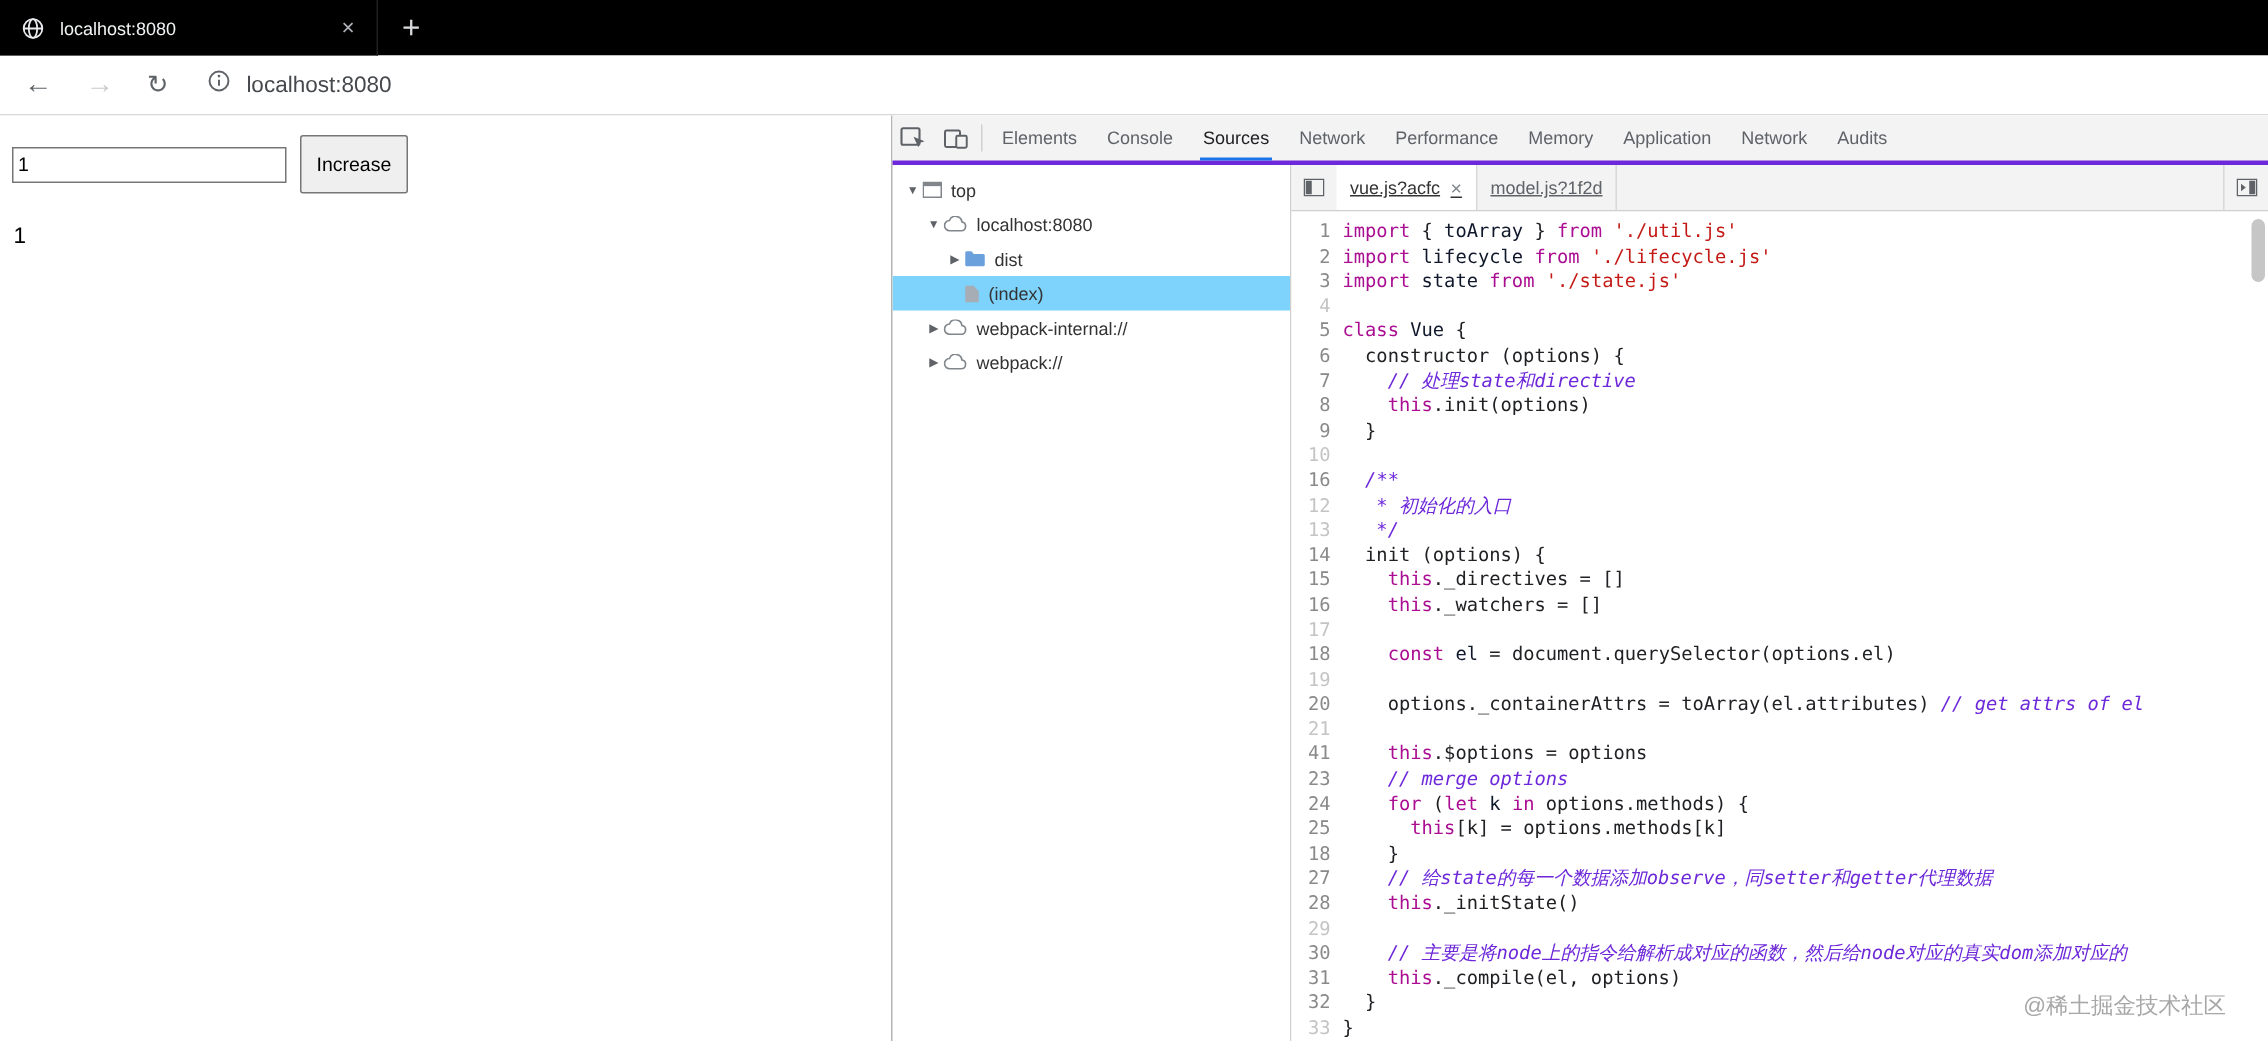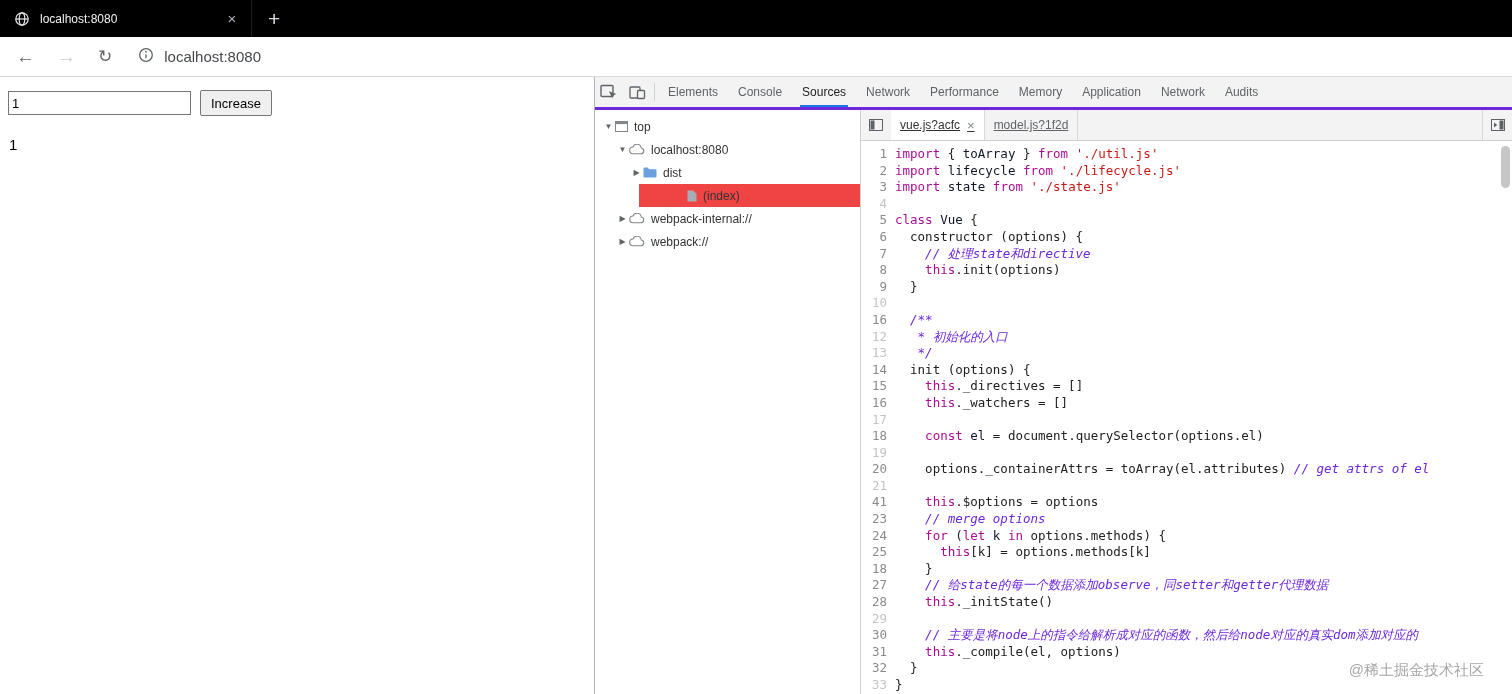--- a/index.html
+++ b/index.html
@@ -20,21 +20,21 @@
   .back { margin-left:16px; }
   .fwd { margin-left:22px; color:#c8cbce; }
   .reload { margin-left:22px; font-size:17px; }
   .addr { display:flex; align-items:center; margin-left:26px; }
   .addr .host { margin-left:10px; font-size:15px; color:#45484c; }
   
   .content { height:617px; display:flex; position:relative; background:#fff; }
   .page { width:594px; padding:13px 8px; }
   .page .row { display:flex; align-items:center; }
   .page input { width:183px; height:24px; border:1px solid #767676; font-size:13px; padding:1px 3px; font-family:"Liberation Sans",sans-serif; }
-  .page button { margin-left:9px; height:26px; padding:1px 10px; font-size:13px; color:#000; background:#efefef; border:1px solid #767676; border-radius:2px; font-family:"Liberation Sans",sans-serif; }
+  .page button { margin-left:9px; height:39px; padding:1px 10px; font-size:13px; color:#000; background:#efefef; border:1px solid #767676; border-radius:2px; font-family:"Liberation Sans",sans-serif; }
   .page .counter { margin-top:20px; font-size:15px; color:#000; padding-left:1px; }
   
   .devtools { flex:1; border-left:1px solid #b4b4b4; display:flex; flex-direction:column; background:#fff; min-width:0; }
   .dt-toolbar { height:33px; background:#f3f3f3; border-bottom:3px solid #6d28d9; display:flex; align-items:center; flex-shrink:0; }
   .tbtn { width:28px; height:26px; display:flex; align-items:center; justify-content:center; }
   .tsep { width:1px; height:18px; background:#d0d0d0; margin:0 3px; }
   .dt-tabs { display:flex; height:100%; }
   .dt-tab { padding:0 10px; font-size:12px; color:#5f6368; display:flex; align-items:center; position:relative; white-space:nowrap; }
   .dt-tab.active { color:#202124; }
   .dt-tab.active::after { content:''; position:absolute; left:8px; right:8px; bottom:0; height:2px; background:#1a73e8; }
@@ -42,21 +42,21 @@
   
   .navigator { width:266px; border-right:1px solid #d0d0d0; display:flex; flex-direction:column; flex-shrink:0; }
   .nav-header { height:31px; background:#f3f3f3; border-bottom:1px solid #d0d0d0; display:flex; align-items:center; padding-left:4px; flex-shrink:0; }
   .nav-tabs { display:flex; height:100%; }
   .nav-tab { padding:0 9px; font-size:12px; color:#5f6368; display:flex; align-items:center; }
   .nav-tab.active { color:#202124; background:#fff; }
   .nav-overflow { font-size:12px; color:#5f6368; padding:0 8px; }
   .nav-more { margin-left:auto; margin-right:9px; color:#5f6368; font-size:15px; }
   .tree { flex:1; padding-top:5px; font-size:12px; color:#333; overflow:hidden; }
   .tree-row { height:23px; display:flex; align-items:center; white-space:nowrap; }
-  .tree-row.selected { background:#ef4444;margin-left:44px; }
+  .tree-row.selected { background:#7dd3fc; }
   .tw { width:13px; font-size:8px; color:#5f6368; text-align:center; flex-shrink:0; }
   .ticon { display:flex; align-items:center; margin-right:6px; flex-shrink:0; }
   
   .editor { flex:1; display:flex; flex-direction:column; position:relative; min-width:0; }
   .ed-tabbar { height:31px; background:#f3f3f3; border-bottom:1px solid #d0d0d0; display:flex; align-items:stretch; flex-shrink:0; }
   .ed-navtoggle, .ed-sidetoggle { width:30px; display:flex; align-items:center; justify-content:center; flex-shrink:0; }
   .ed-sidetoggle { margin-left:auto; border-left:1px solid #d8d8d8; }
   .ed-tabs { display:flex; }
   .ed-tab { display:flex; align-items:center; padding:0 9px; font-size:12px; color:#5f6368; border-right:1px solid #d8d8d8; white-space:nowrap;text-decoration:underline; }
   .ed-tab.active { background:#fff; color:#333; }

